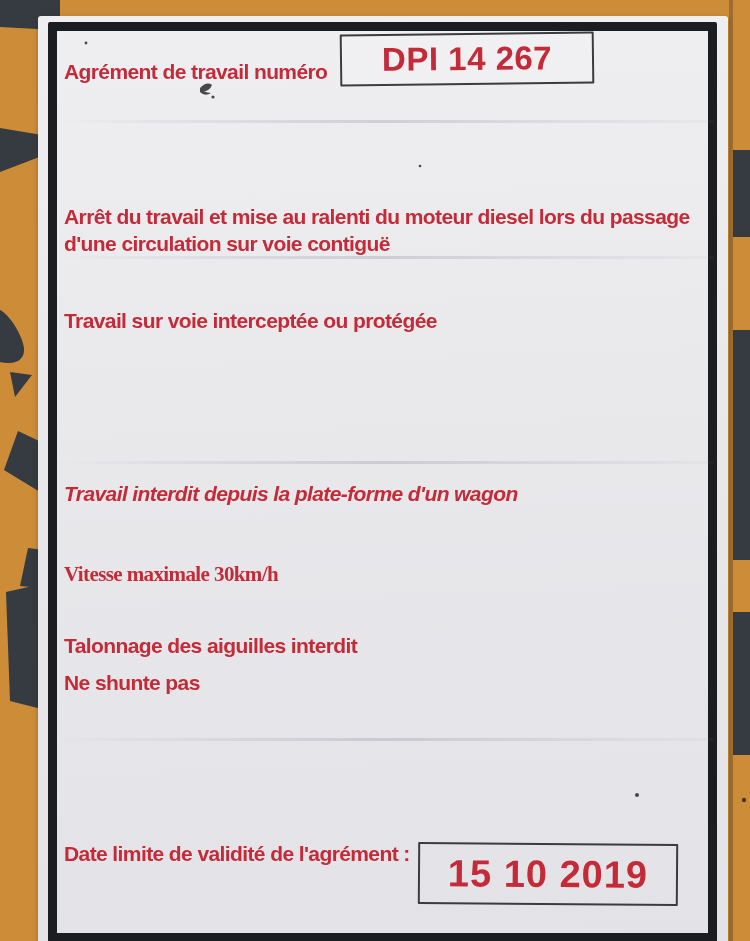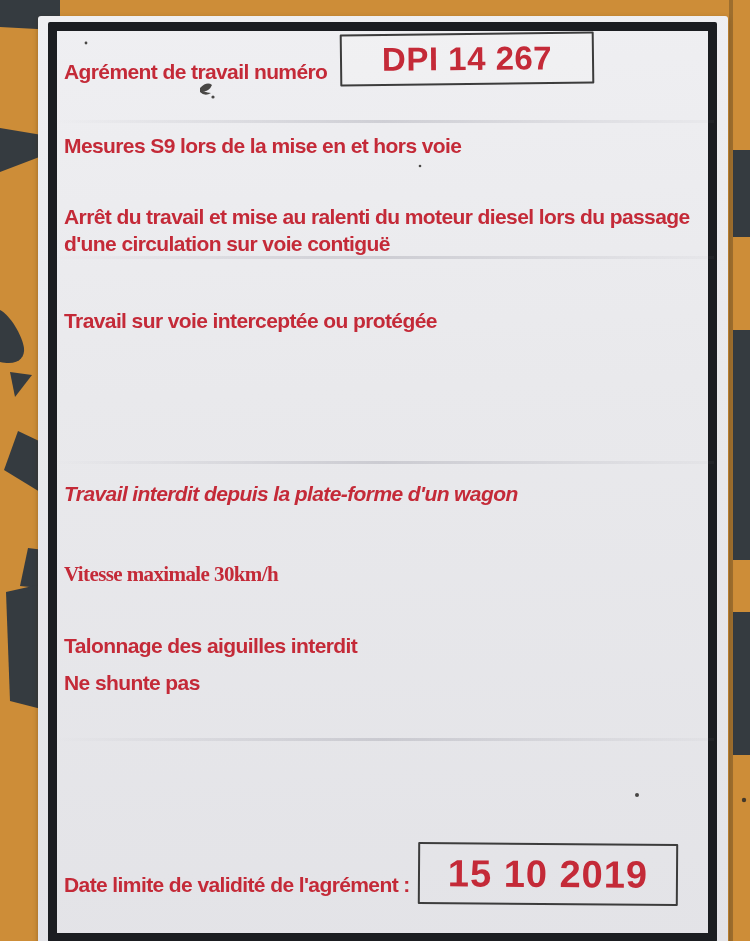--- a/index.html
+++ b/index.html
@@ -101,30 +101,29 @@
   <div class="crease" style="top:240px"></div>
   <div class="crease" style="top:445px"></div>
   <div class="crease" style="top:722px"></div>
 
   <div class="row red" style="top:42px">Agrément de travail numéro</div>
 
   <div class="num-box">
     <span>DPI 14 267</span>
   </div>
 
-  <div class="row" style="top: 116px; color: rgb(196, 42, 56);">Mesures S9 lors de la mise en et hors voie</div>
   <div class="row" style="top: 291px; color: rgb(196, 42, 56);">Travail sur voie interceptée ou protégée</div>
   <div class="row" style="top: 187px; color: rgb(196, 42, 56);">Arrêt du travail et mise au ralenti du moteur diesel lors du passage
 d'une circulation sur voie contiguë</div>
   <div class="row" style="top: 464px; color: rgb(196, 42, 56); font-style: italic;">Travail interdit depuis la plate-forme d'un wagon</div>
   <div class="row" style="top: 545px; color: rgb(196, 42, 56); font-family: Liberation Serif, serif;">Vitesse maximale 30km/h</div>
   <div class="row" style="top: 616px; color: rgb(196, 42, 56);">Talonnage des aiguilles interdit</div>
   <div class="row" style="top: 653px; color: rgb(196, 42, 56);">Ne shunte pas</div>
 
-  <div class="row red" style="top:855px">Date limite de validité de l'agrément :</div>
+  <div class="row red" style="top:824px">Date limite de validité de l'agrément :</div>
 
   <div class="date-box">
     <span>15 10 2019</span>
   </div>
 </div>
 
 <svg class="specks" viewBox="0 0 750 941" xmlns="http://www.w3.org/2000/svg">
   <g fill="#2c2a28" opacity="0.85">
     <path d="M200,88 q7,-7 12,-3 q-3,7 -9,6 q5,2 8,2 q-6,4 -11,-1 Z"></path>
     <circle cx="213" cy="97" r="1.6"></circle>

